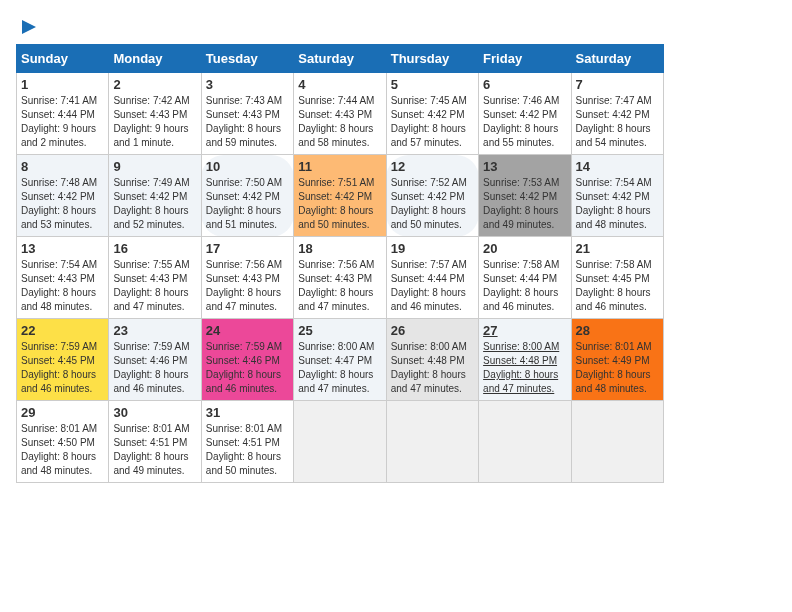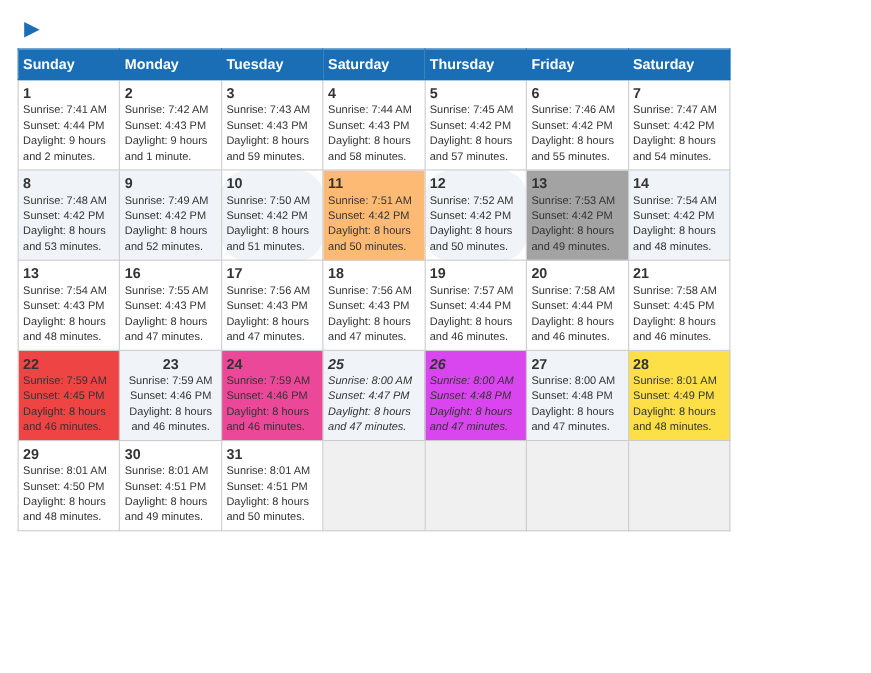--- a/index.html
+++ b/index.html
@@ -200,45 +200,45 @@
           <td>
           <span class="day-num">20</span>
           <span class="day-info">Sunrise: 7:58 AM<br>Sunset: 4:44 PM<br>Daylight: 8 hours and 46 minutes.</span>
         </td>
           <td>
           <span class="day-num">21</span>
           <span class="day-info">Sunrise: 7:58 AM<br>Sunset: 4:45 PM<br>Daylight: 8 hours and 46 minutes.</span>
         </td>
         </tr>
         <tr>
-          <td style="background: #ef4444;">
+          <td style="background: #fde047;">
           <span class="day-num">22</span>
           <span class="day-info">Sunrise: 7:59 AM<br>Sunset: 4:45 PM<br>Daylight: 8 hours and 46 minutes.</span>
         </td>
-          <td style="background: rgb(240, 244, 248); text-align: center;">
+          <td style="background: rgb(240, 244, 248);">
           <span class="day-num">23</span>
           <span class="day-info">Sunrise: 7:59 AM<br>Sunset: 4:46 PM<br>Daylight: 8 hours and 46 minutes.</span>
         </td>
           <td style="background: #ec4899;">
           <span class="day-num">24</span>
           <span class="day-info">Sunrise: 7:59 AM<br>Sunset: 4:46 PM<br>Daylight: 8 hours and 46 minutes.</span>
         </td>
-          <td style="background: rgb(240, 244, 248); font-style: italic;">
+          <td style="background: rgb(240, 244, 248);">
           <span class="day-num">25</span>
           <span class="day-info">Sunrise: 8:00 AM<br>Sunset: 4:47 PM<br>Daylight: 8 hours and 47 minutes.</span>
         </td>
-          <td style="background: #d946ef; font-style: italic;">
+          <td style="background: #e5e5e5;">
           <span class="day-num">26</span>
           <span class="day-info">Sunrise: 8:00 AM<br>Sunset: 4:48 PM<br>Daylight: 8 hours and 47 minutes.</span>
         </td>
-          <td style="background: rgb(240, 244, 248);">
+          <td style="background: rgb(240, 244, 248); text-decoration: underline;">
           <span class="day-num">27</span>
           <span class="day-info">Sunrise: 8:00 AM<br>Sunset: 4:48 PM<br>Daylight: 8 hours and 47 minutes.</span>
         </td>
-          <td style="background: #fde047; margin-left: 20px;">
+          <td style="background: #f97316; margin-left: 20px;">
           <span class="day-num">28</span>
           <span class="day-info">Sunrise: 8:01 AM<br>Sunset: 4:49 PM<br>Daylight: 8 hours and 48 minutes.</span>
         </td>
         </tr>
         <tr>
           <td>
           <span class="day-num">29</span>
           <span class="day-info">Sunrise: 8:01 AM<br>Sunset: 4:50 PM<br>Daylight: 8 hours and 48 minutes.</span>
         </td>
           <td>

